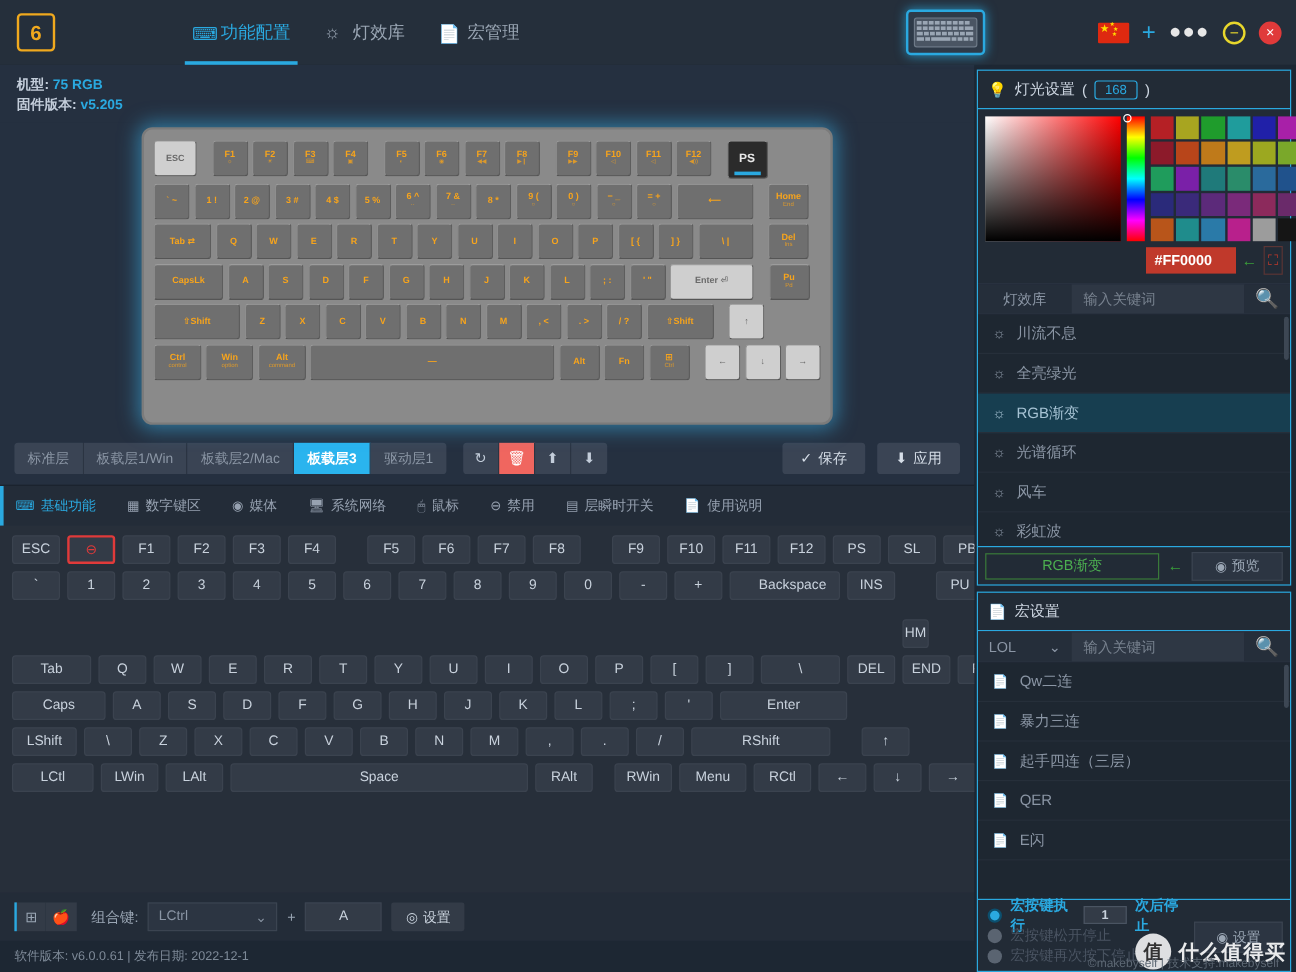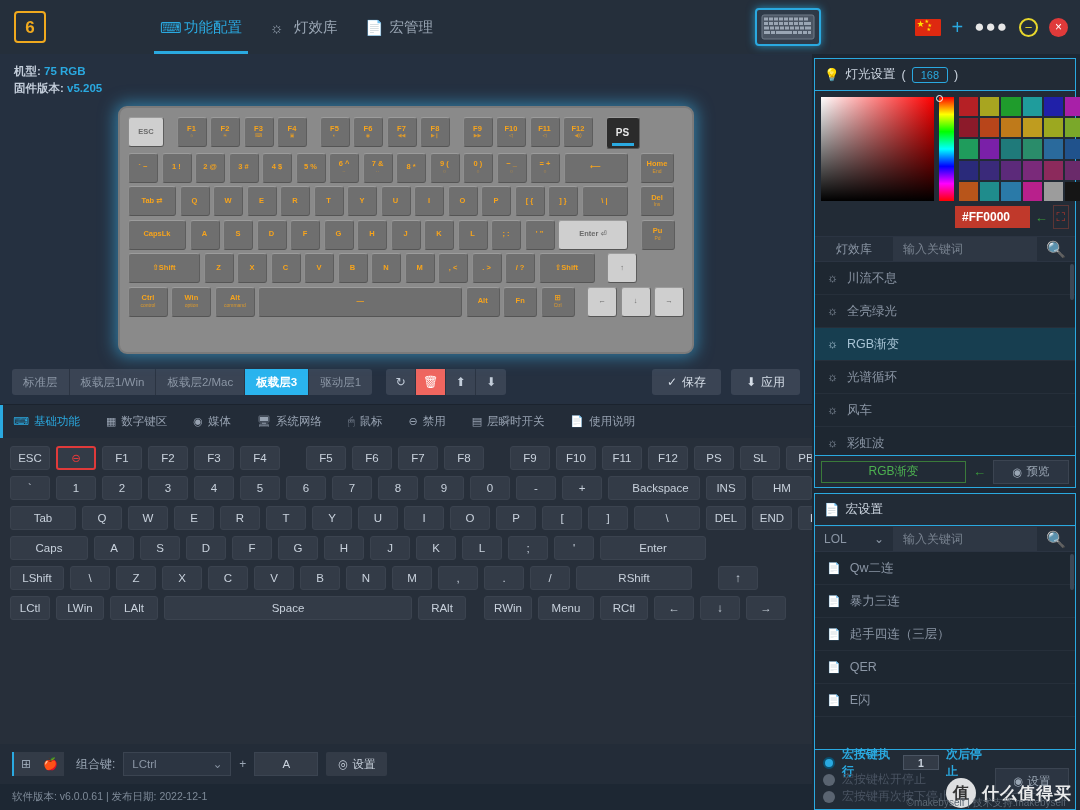--- a/index.html
+++ b/index.html
@@ -674,21 +674,21 @@
             <div class="gk" style="width: 40px;">5</div>
             <div class="gk" style="width: 40px;">6</div>
             <div class="gk" style="width: 40px;">7</div>
             <div class="gk" style="width: 40px;">8</div>
             <div class="gk" style="width: 40px;">9</div>
             <div class="gk" style="width: 40px;">0</div>
             <div class="gk" style="width: 40px;">-</div>
             <div class="gk" style="width: 40px;">+</div>
             <div class="gk" style="width: 92px; padding-left: 13px;">Backspace</div>
             <div class="gk" style="width: 40px;">INS</div>
-            <div class="gk" style="width: 60px;">HM</div>
+            <div class="gk" style="width: 22px; margin-top: 40px;">HM</div>
             <div class="gk" style="width: 40px;">PU</div>
           </div>
           <div class="grow">
             <div class="gk" style="width: 66px;">Tab</div>
             <div class="gk" style="width: 40px;">Q</div>
             <div class="gk" style="width: 40px;">W</div>
             <div class="gk" style="width: 40px;">E</div>
             <div class="gk" style="width: 40px;">R</div>
             <div class="gk" style="width: 40px;">T</div>
             <div class="gk" style="width: 40px;">Y</div>
@@ -728,21 +728,21 @@
             <div class="gk" style="width: 40px;">B</div>
             <div class="gk" style="width: 40px;">N</div>
             <div class="gk" style="width: 40px;">M</div>
             <div class="gk" style="width: 40px;">,</div>
             <div class="gk" style="width: 40px;">.</div>
             <div class="gk" style="width: 40px;">/</div>
             <div class="gk" style="width: 116px;">RShift</div>
             <div class="gk gap" style="width: 40px;">↑</div>
           </div>
           <div class="grow">
-            <div class="gk" style="width: 40px;">LCtl</div>
+            <div class="gk" style="width: 68px;">LCtl</div>
             <div class="gk" style="width: 48px;">LWin</div>
             <div class="gk" style="width: 48px;">LAlt</div>
             <div class="gk" style="width: 248px;">Space</div>
             <div class="gk" style="width: 48px;">RAlt</div>
             <div class="gk" style="width: 48px; margin-left: 12px;">RWin</div>
             <div class="gk" style="width: 56px;">Menu</div>
             <div class="gk" style="width: 48px;">RCtl</div>
             <div class="gk" style="width: 40px;">←</div>
             <div class="gk" style="width: 40px;">↓</div>
             <div class="gk" style="width: 40px;">→</div>

